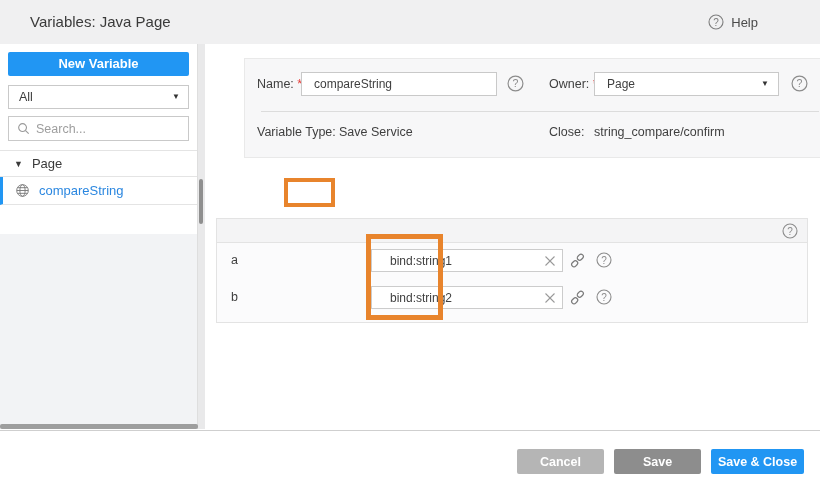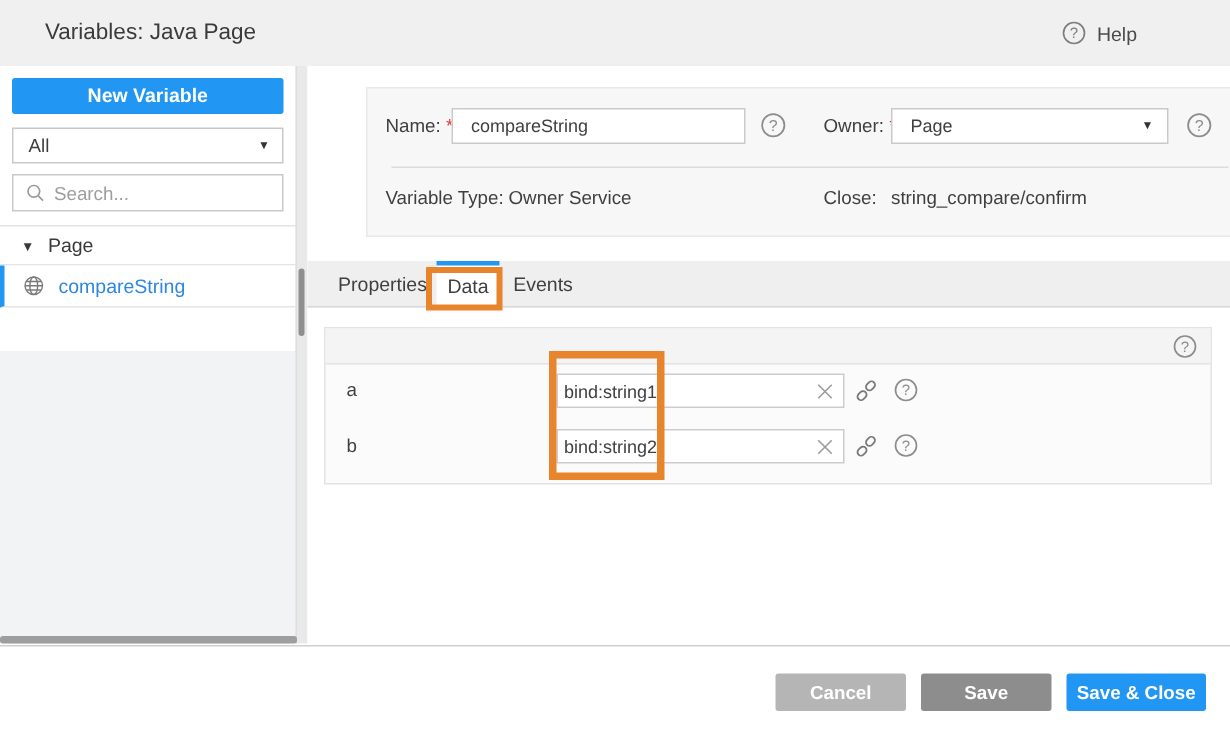--- a/index.html
+++ b/index.html
@@ -60,21 +60,21 @@
   .tab.t1 { width:42px; }
   .tab.t2 { width:58px; }
   .tab.active { background:#fff; border-top:3px solid #2196F3; line-height:27px; border-bottom:1px solid #fff; }
 
   
   .panel { position:absolute; left:11px; top:174px; width:592px; height:105px; background:#fbfbfc; border:1px solid #e3e3e3; }
   .panel-header { position:absolute; left:0; top:0; width:100%; height:24px; background:#f4f4f5; border-bottom:1px solid #e3e3e3; }
   .panel-header .p-title { position:absolute; left:12px; line-height:24px; font-size:13px; color:#2f2f2f; }
   .row-label { position:absolute; left:14px; height:23px; line-height:23px; font-size:12.5px; color:#3f3f3f; }
   .bind-input { position:absolute; left:154px; width:192px; height:23px; background:#fff; border:1px solid #cccccc;
-                font-size:12px; font-family:"Liberation Sans", sans-serif; color:#3f3f3f; padding:0 24px 0 4px; outline:none; }
+                font-size:12px; font-family:"Liberation Sans", sans-serif; color:#3f3f3f; padding:0 24px 0 18px; outline:none; }
   .clear-x { position:absolute; width:12px; height:12px; cursor:pointer; display:inline-flex; }
   .link-ic { position:absolute; width:15px; height:15px; cursor:pointer; display:inline-flex; }
 
   
   .footer { position:absolute; left:0; top:430px; width:820px; height:68px; background:#fff; border-top:1px solid #cfcfcf; }
   .fbtn { position:absolute; top:18px; height:25px; border:none; border-radius:2px; color:#fff;
           font-size:12.5px; font-weight:bold; font-family:"Liberation Sans", sans-serif; text-align:center; cursor:pointer; }
   .fbtn.cancel { left:517px; width:87px; background:#b5b5b5; }
   .fbtn.save { left:614px; width:87px; background:#8d8d8d; }
   .fbtn.saveclose { left:711px; width:93px; background:#2196F3; }
@@ -165,30 +165,25 @@
         <span class="arrow">▼</span>
       </div>
       <span class="helpdot" style="left:546px; top:16px;">
         <svg width="17" height="17" viewBox="0 0 16 16">
             <circle cx="8" cy="8" r="7" fill="none" stroke="#8c8c8c" stroke-width="1.1"></circle>
             <text x="8" y="11.5" text-anchor="middle" font-size="10" fill="#8c8c8c">?</text>
           </svg>
       </span>
       <div class="f-divider"></div>
       <div class="f-static" style="left:12px; top:66px;">Variable Type:</div>
-      <div class="f-static" style="left:94px; top:66px;">Owner Service</div>
+      <div class="f-static" style="left:94px; top:66px;">Save Service</div>
       <div class="f-static" style="left:304px; top:66px;">Close:</div>
       <div class="f-static" style="left:349px; top:66px;">string_compare/confirm</div>
     </div>
 
-    <div class="tabbar">
-      <div class="tab t0">Properties</div>
-      <div class="tab t1 active">Data</div>
-      <div class="tab t2">Events</div>
-    </div>
 
     <div class="panel">
       <div class="panel-header">
         <span class="helpdot" style="right:8px; top:4px; left:auto;">
           <svg width="16" height="16" viewBox="0 0 16 16">
               <circle cx="8" cy="8" r="7" fill="none" stroke="#8c8c8c" stroke-width="1.1"></circle>
               <text x="8" y="11.5" text-anchor="middle" font-size="10" fill="#8c8c8c">?</text>
             </svg>
         </span>
       </div>

